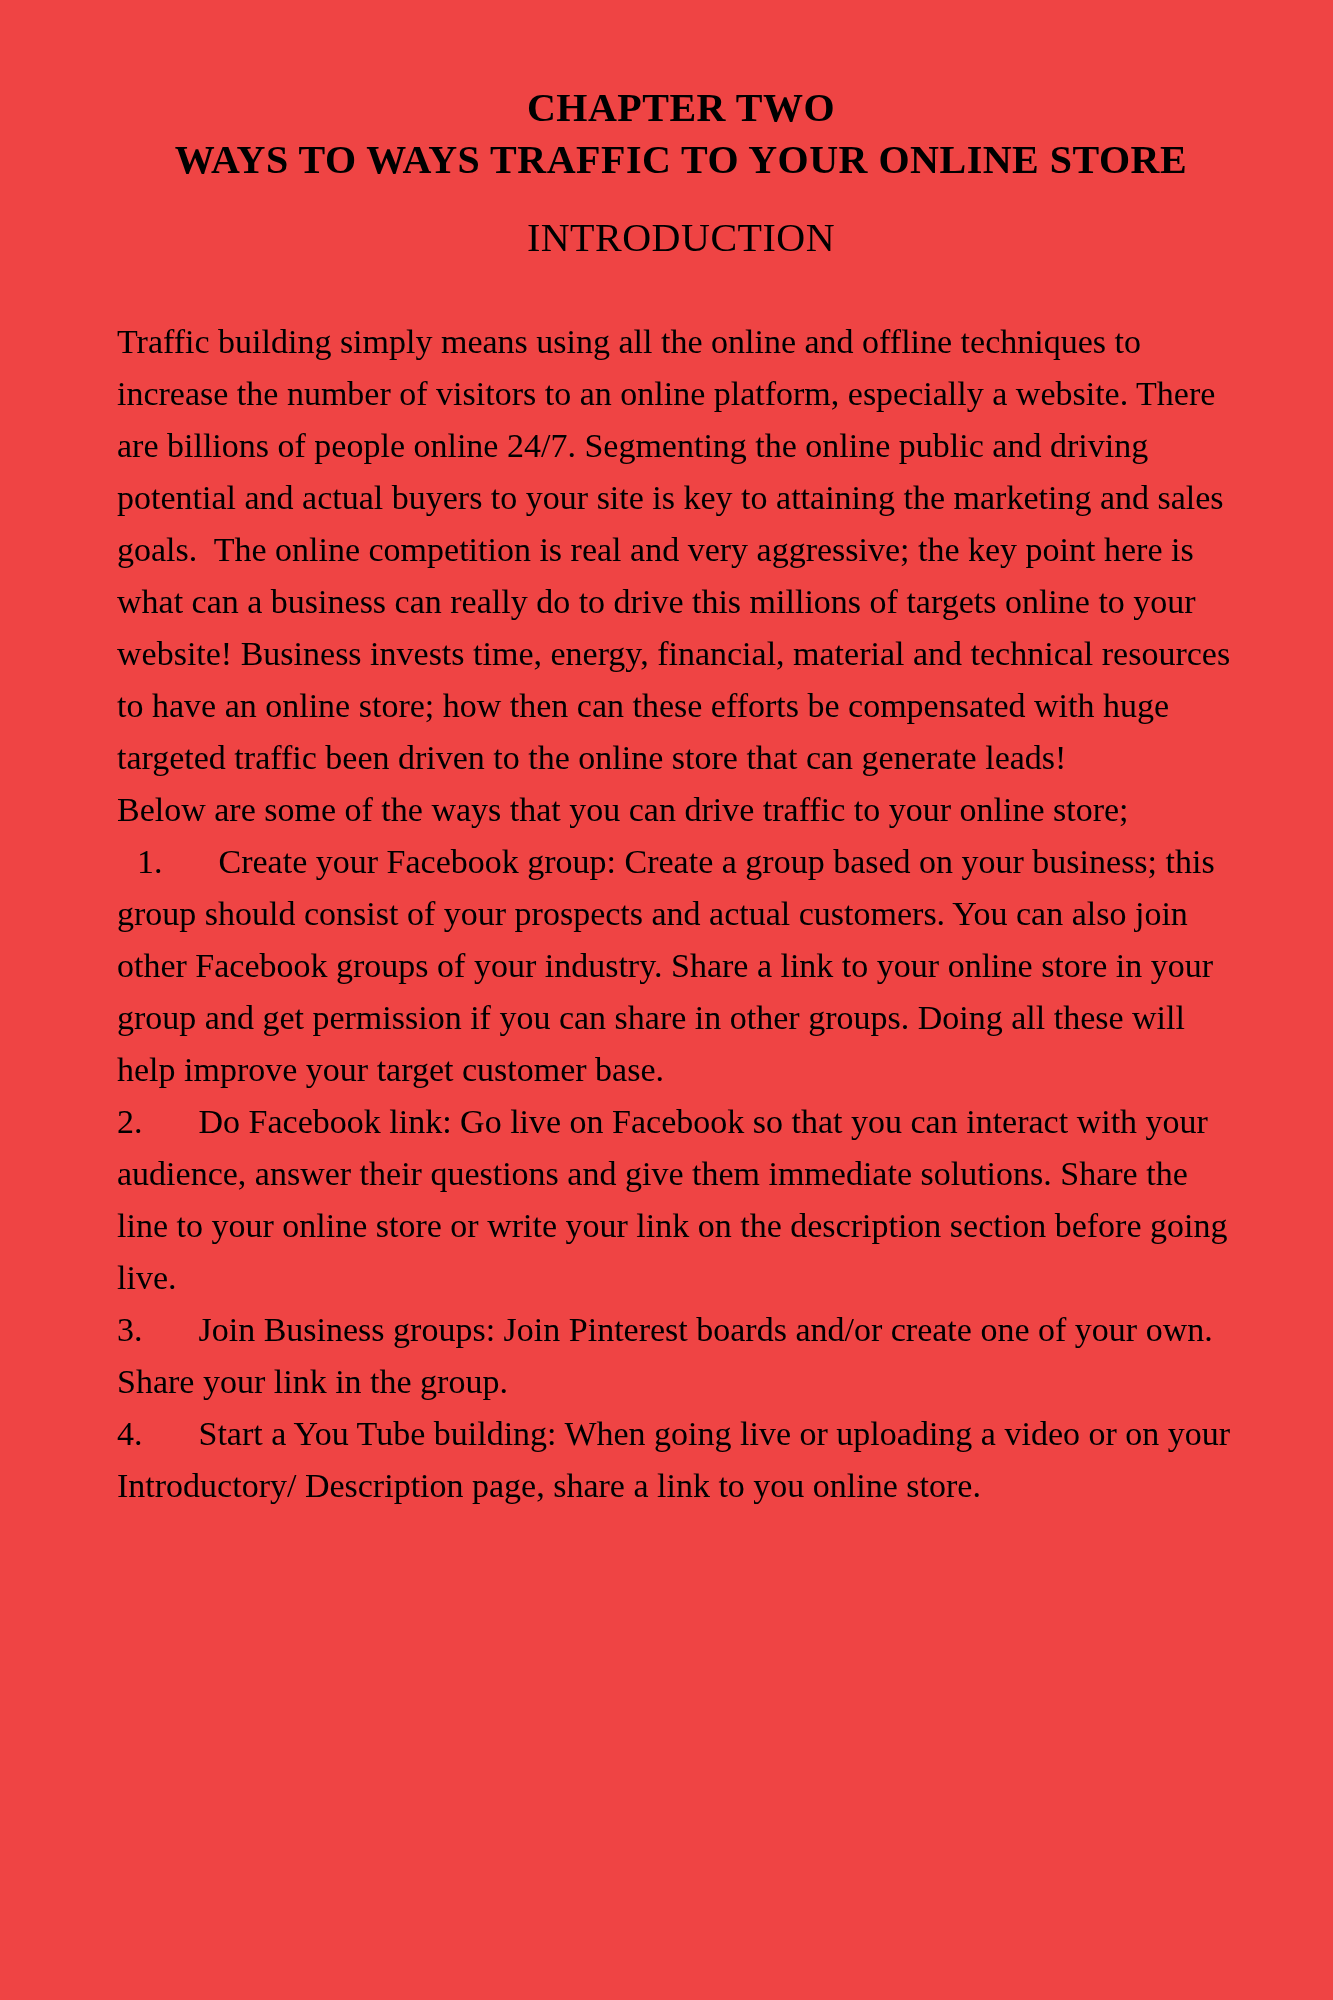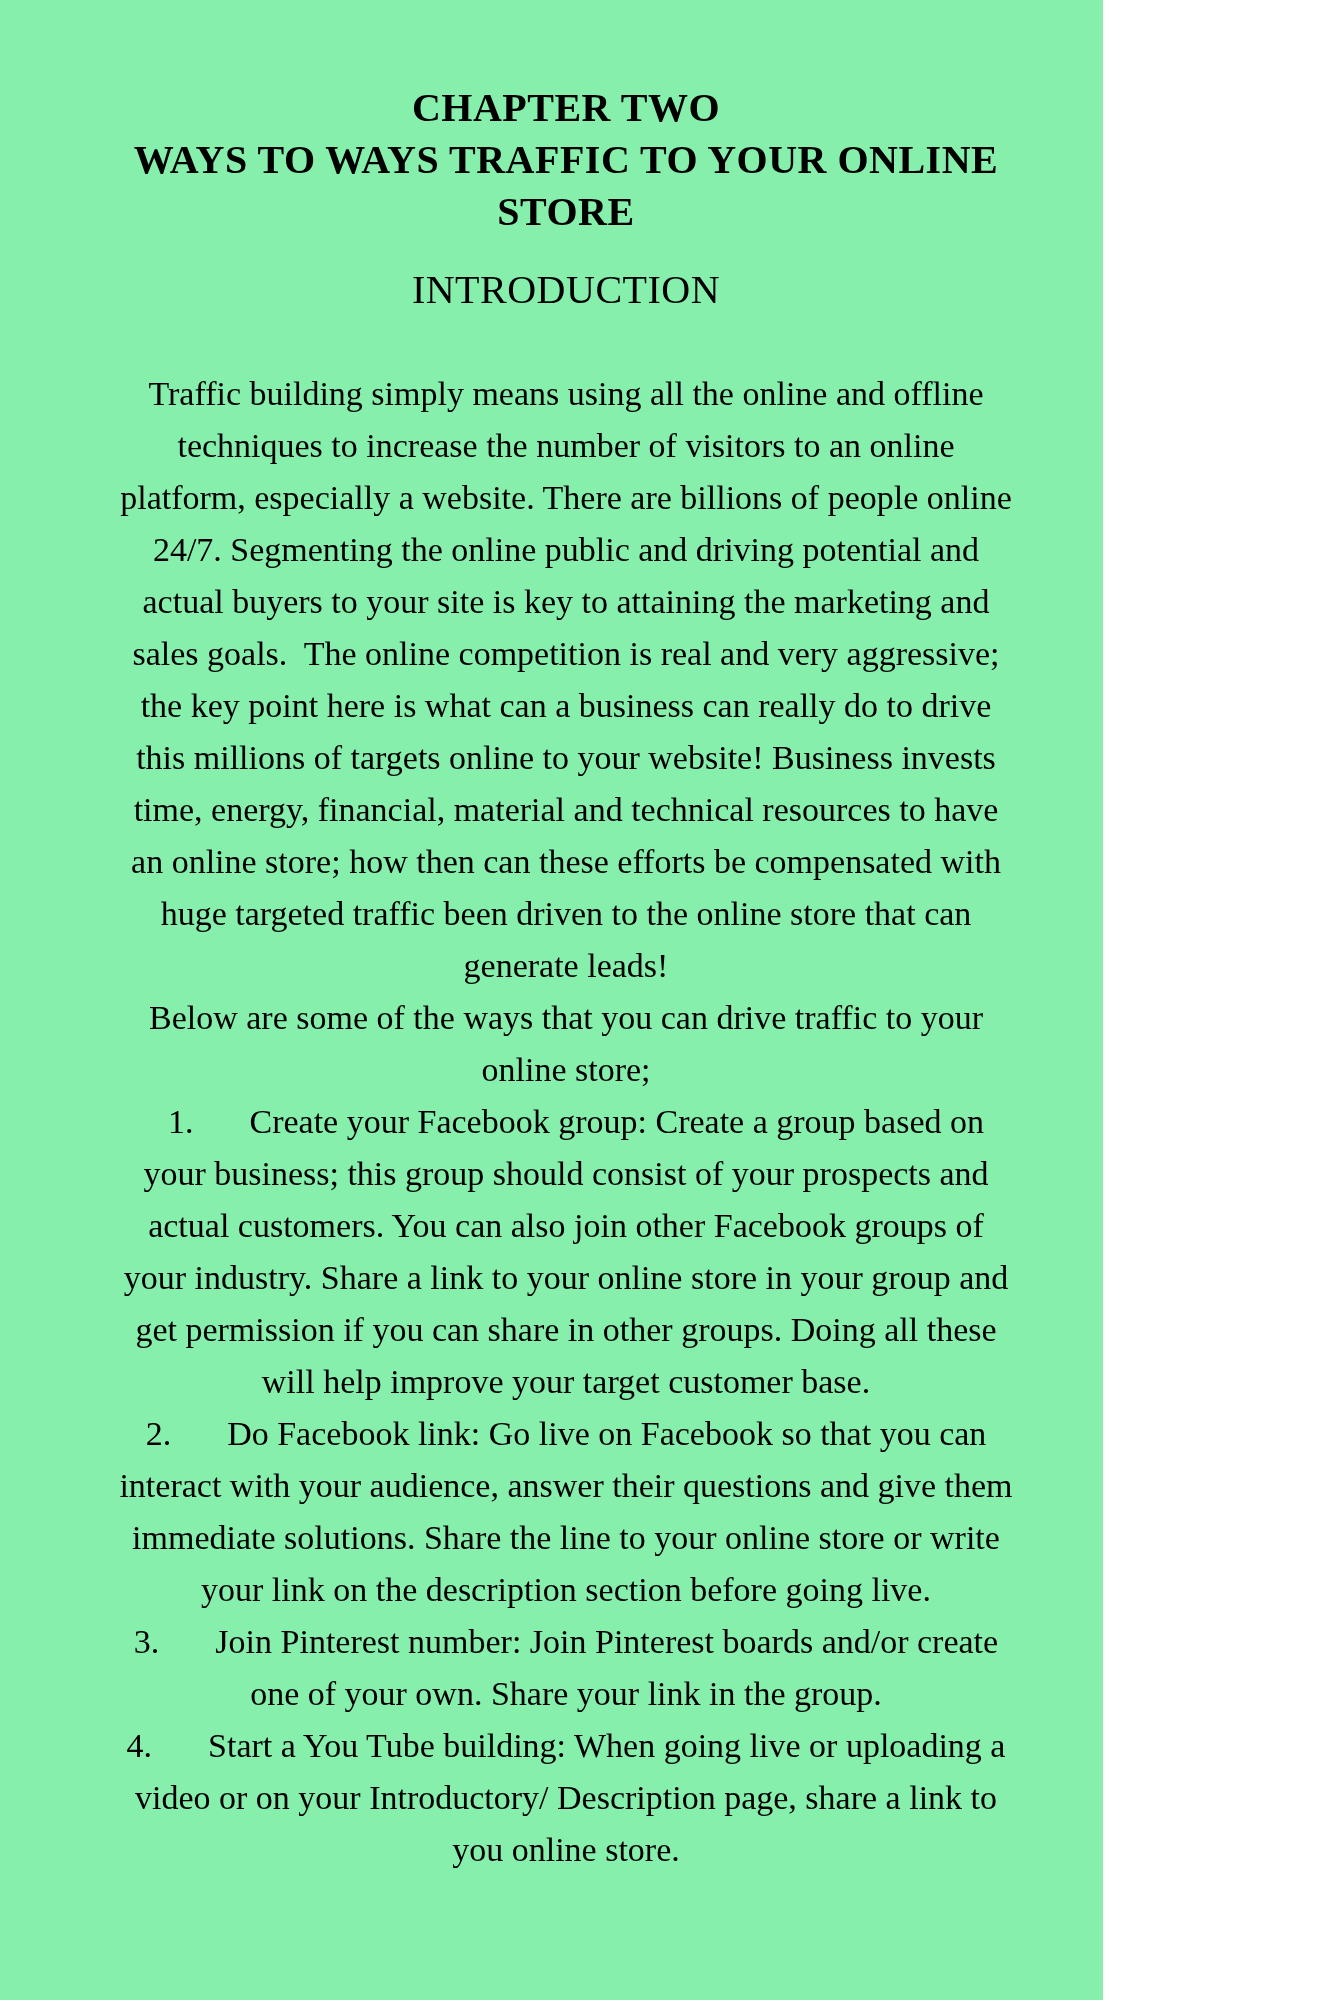--- a/index.html
+++ b/index.html
@@ -9,24 +9,24 @@
   }
   body {
     width: 1333px;
     height: 2000px;
     color: #000000;
     font-family: "Liberation Serif", serif;
     overflow: hidden;
   }
   .page {
     box-sizing: border-box;
-    width: 1103px;
+    width: 1333px;
     height: 2000px;
     padding: 82px 88px 16px 117px;
-    background: #86efac;
+    background: #ef4444;
   }
   .chapter-title {
     margin: 0;
     text-align: center;
     font-size: 40px;
     font-weight: bold;
     line-height: 52px;
     letter-spacing: 0.5px;
   }
   .title-line { display: block; }
@@ -36,21 +36,21 @@
     font-size: 40px;
     font-weight: normal;
     line-height: 44px;
     letter-spacing: 0.5px;
   }
   .body-text {
     margin: 0;
     max-width: 1130px;
     font-size: 34px;
     line-height: 52px;
-    text-align: center;
+    text-align: left;
   }
   .list-item .num {
     display: inline-block;
     margin-right: 56px;
   }
   .list-item.first { text-indent: 10px; }
   .list-item .lead { font-weight: normal; }
 </style>
 </head>
 <body>
@@ -65,17 +65,17 @@
   <h2 class="section-heading">INTRODUCTION</h2>
 
   <p class="body-text">Traffic building simply means using all the online and offline techniques to increase the number of visitors to an online platform, especially a website. There are billions of people online 24/7. Segmenting the online public and driving potential and actual buyers to your site is key to attaining the marketing and sales goals.&nbsp; The online competition is real and very aggressive; the key point here is what can a business can really do to drive this millions of targets online to your website! Business invests time, energy, financial, material and technical resources to have an online store; how then can these efforts be compensated with huge targeted traffic been driven to the online store that can generate leads!</p>
 
   <p class="body-text">Below are some of the ways that you can drive traffic to your online store;</p>
 
   <p class="body-text list-item first"><span class="num">1.</span><b class="lead">Create your Facebook group:</b> <span>Create a group based on your business; this group should consist of your prospects and actual customers. You can also join other Facebook groups of your industry. Share a link to your online store in your group and get permission if you can share in other groups. Doing all these will help improve your target customer base.</span></p>
 
   <p class="body-text list-item"><span class="num">2.</span><b class="lead">Do Facebook link:</b> <span>Go live on Facebook so that you can interact with your audience, answer their questions and give them immediate solutions. Share the line to your online store or write your link on the description section before going live.</span></p>
 
-  <p class="body-text list-item"><span class="num">3.</span><b class="lead">Join Pinterest number:</b> <span>Join Pinterest boards and/or create one of your own. Share your link in the group.</span></p>
+  <p class="body-text list-item"><span class="num">3.</span><b class="lead">Join Business groups:</b> <span>Join Pinterest boards and/or create one of your own. Share your link in the group.</span></p>
 
   <p class="body-text list-item"><span class="num">4.</span><b class="lead">Start a You Tube building:</b> <span>When going live or uploading a video or on your Introductory/ Description page, share a link to you online store.</span></p>
 
 </div>
 
 </body></html>

